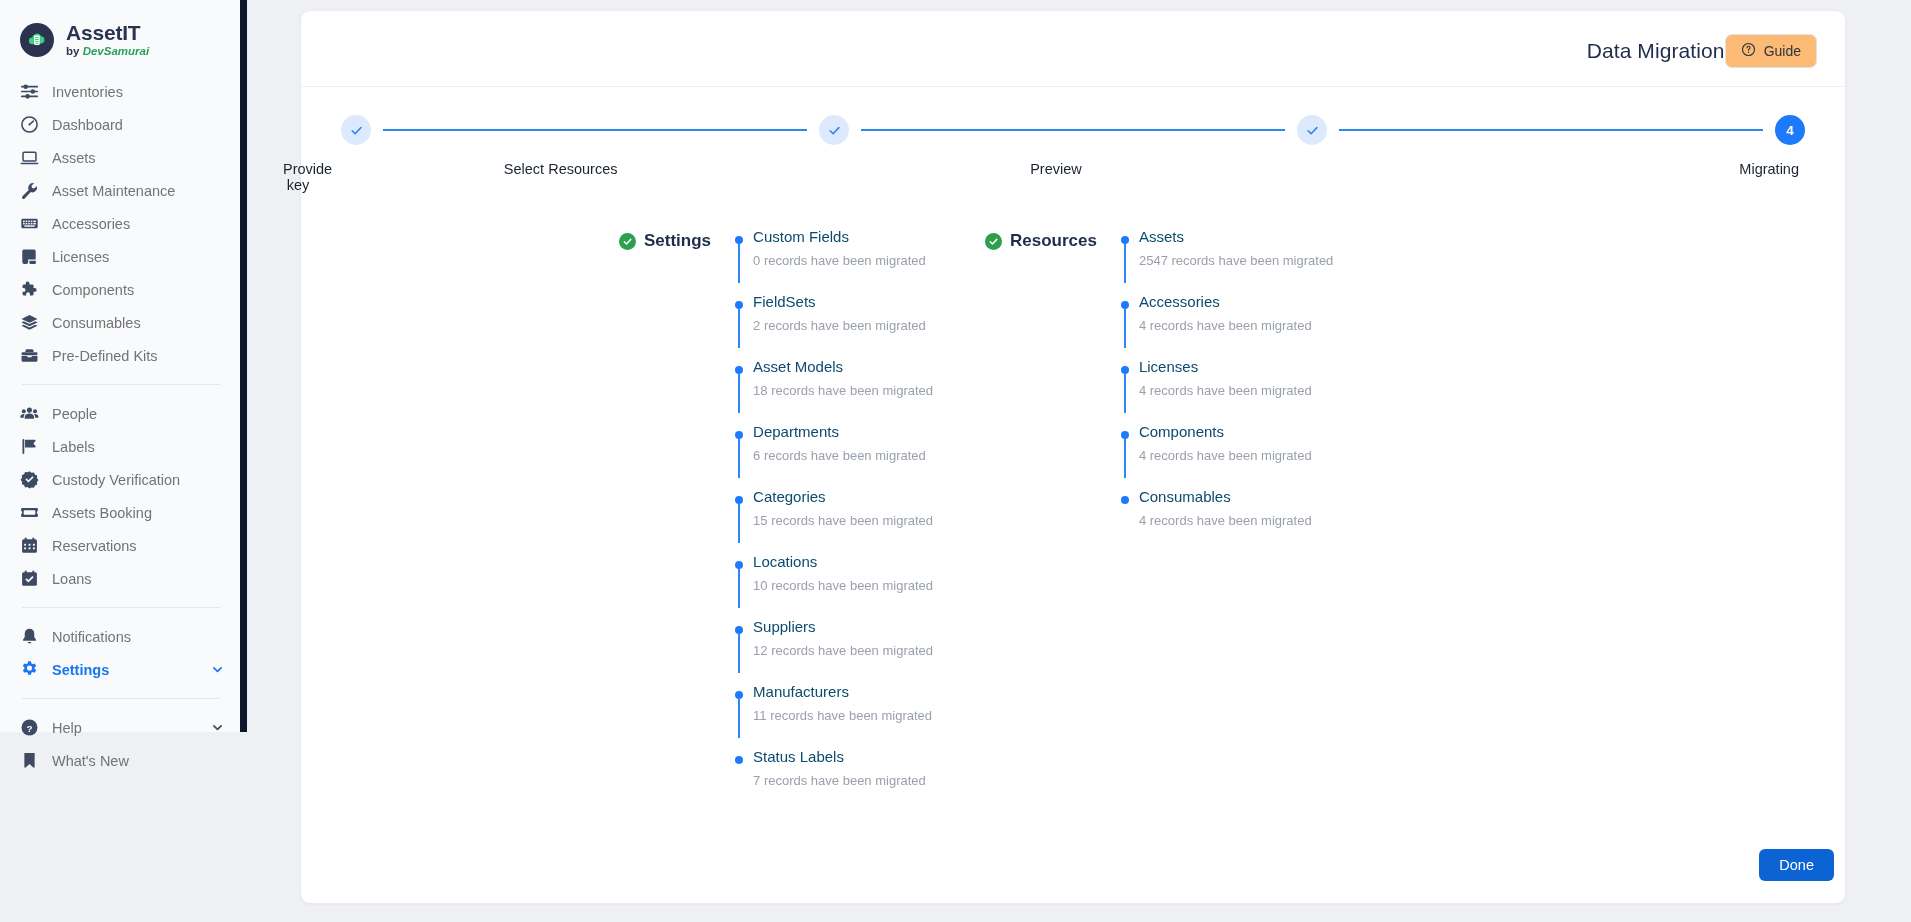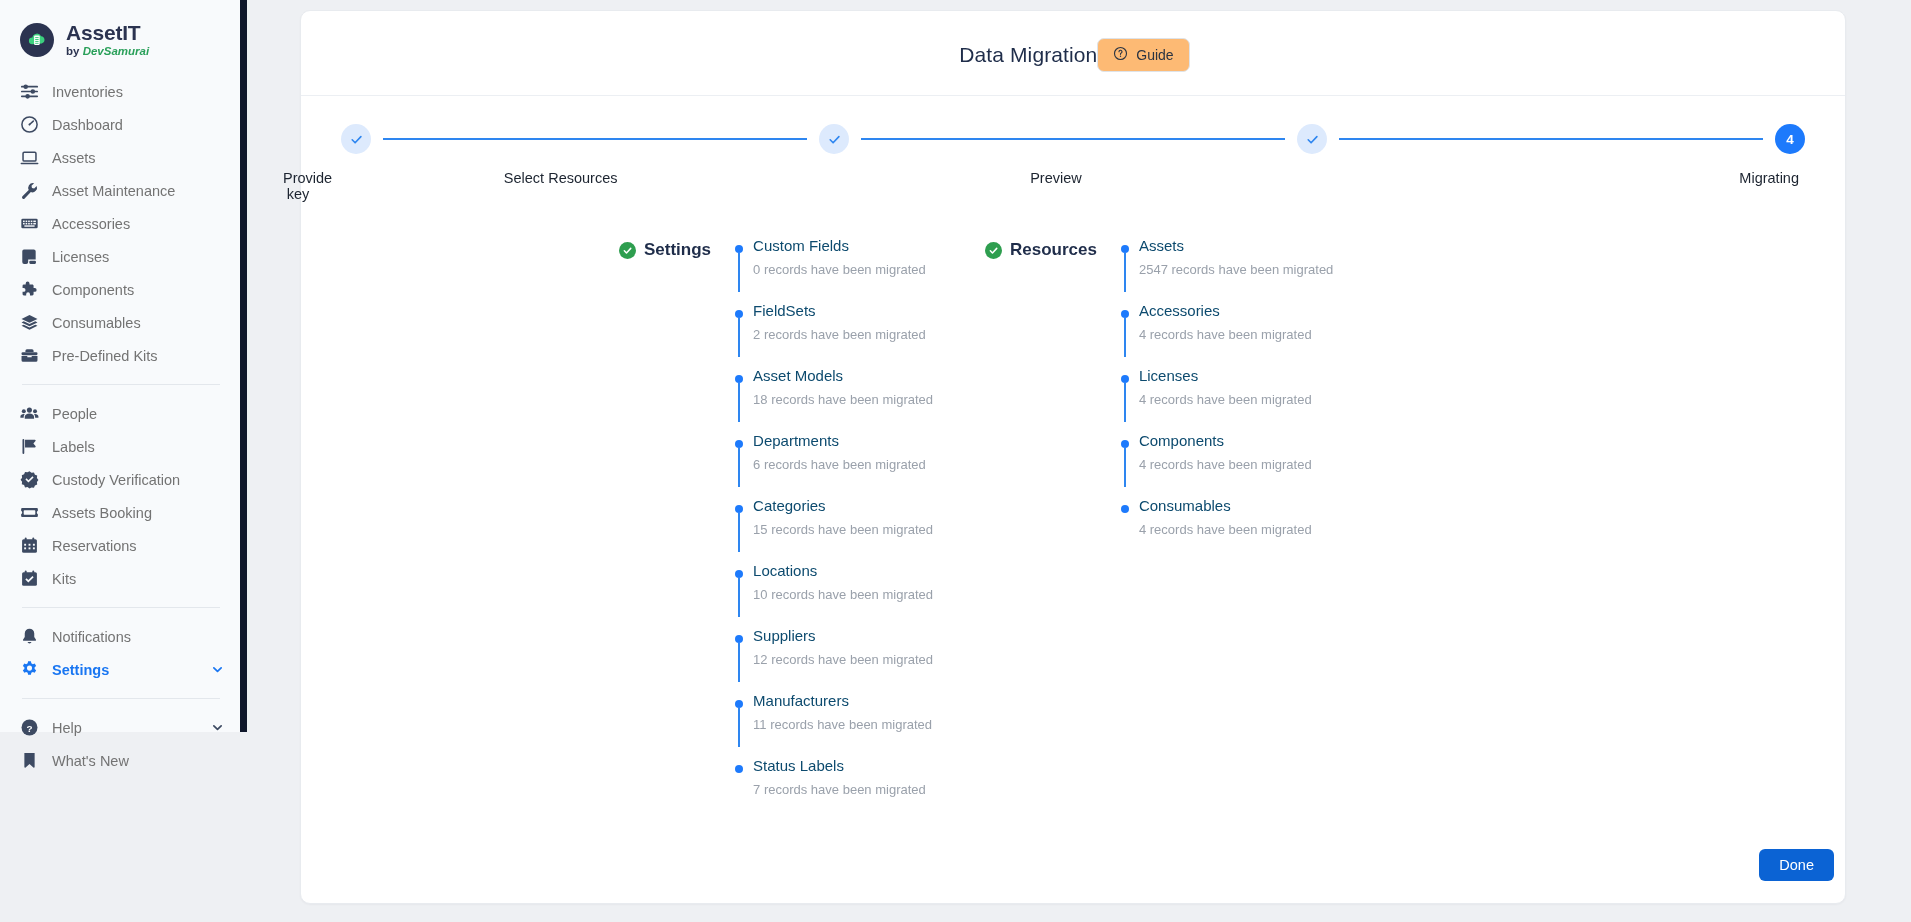--- a/index.html
+++ b/index.html
@@ -63,24 +63,24 @@
   .card {
     background: #ffffff;
     border-radius: 10px;
     border: 1px solid #e8ebef;
     width: 1546px;
     height: 894px;
     position: relative;
     box-shadow: 0 1px 2px rgba(16,24,40,.04);
   }
   .card-head {
-    display: flex; align-items: center; justify-content: center;
+    display: flex; align-items: center; justify-content: flex-end;
     padding: 22px 28px 18px 31px;
     border-bottom: 1px solid #eceff3;
-    height: 85px;
+    height: 76px;
   }
   .page-title { font-size: 21px; color: #1f2d4a; font-weight: normal; letter-spacing: .1px; }
   .guide-btn {
     display: inline-flex; align-items: center; gap: 8px;
     border: 1px solid #dfe3e8; border-radius: 7px;
     background: #fdba74; height: 34px; padding: 0 15px;
     font-size: 14px; color: #2b3442; cursor: pointer;
   }
 
   
@@ -331,21 +331,21 @@
       </div>
       <div class="nav-item">
         <span class="ico">
             <svg width="19" height="19" viewBox="0 0 20 20" fill="#3d4a62">
               <rect x="2.2" y="3.4" width="15.6" height="14.2" rx="1.6"></rect>
               <rect x="5" y="1.6" width="2" height="3.6" rx="1"></rect>
               <rect x="13" y="1.6" width="2" height="3.6" rx="1"></rect>
               <path d="M8.8 14.3 5.6 11.1l1.3-1.3 1.9 1.9 4.3-4.3 1.3 1.3z" fill="#f8fafc"></path>
             </svg>
           </span>
-        <span>Kits</span>
+        <span>Loans</span>
       </div>
 
       <div class="nav-sep"></div>
 
       <div class="nav-item">
         <span class="ico">
             <svg width="19" height="19" viewBox="0 0 20 20" fill="#3d4a62">
               <path d="M10 1.8a5 5 0 0 0-5 5v3.6L3.3 13.2c-.4.6 0 1.4.8 1.4h11.8c.8 0 1.2-.8.8-1.4L15 10.4V6.8a5 5 0 0 0-5-5z"></path>
               <path d="M7.9 15.9a2.2 2.2 0 0 0 4.2 0z"></path>
             </svg>

